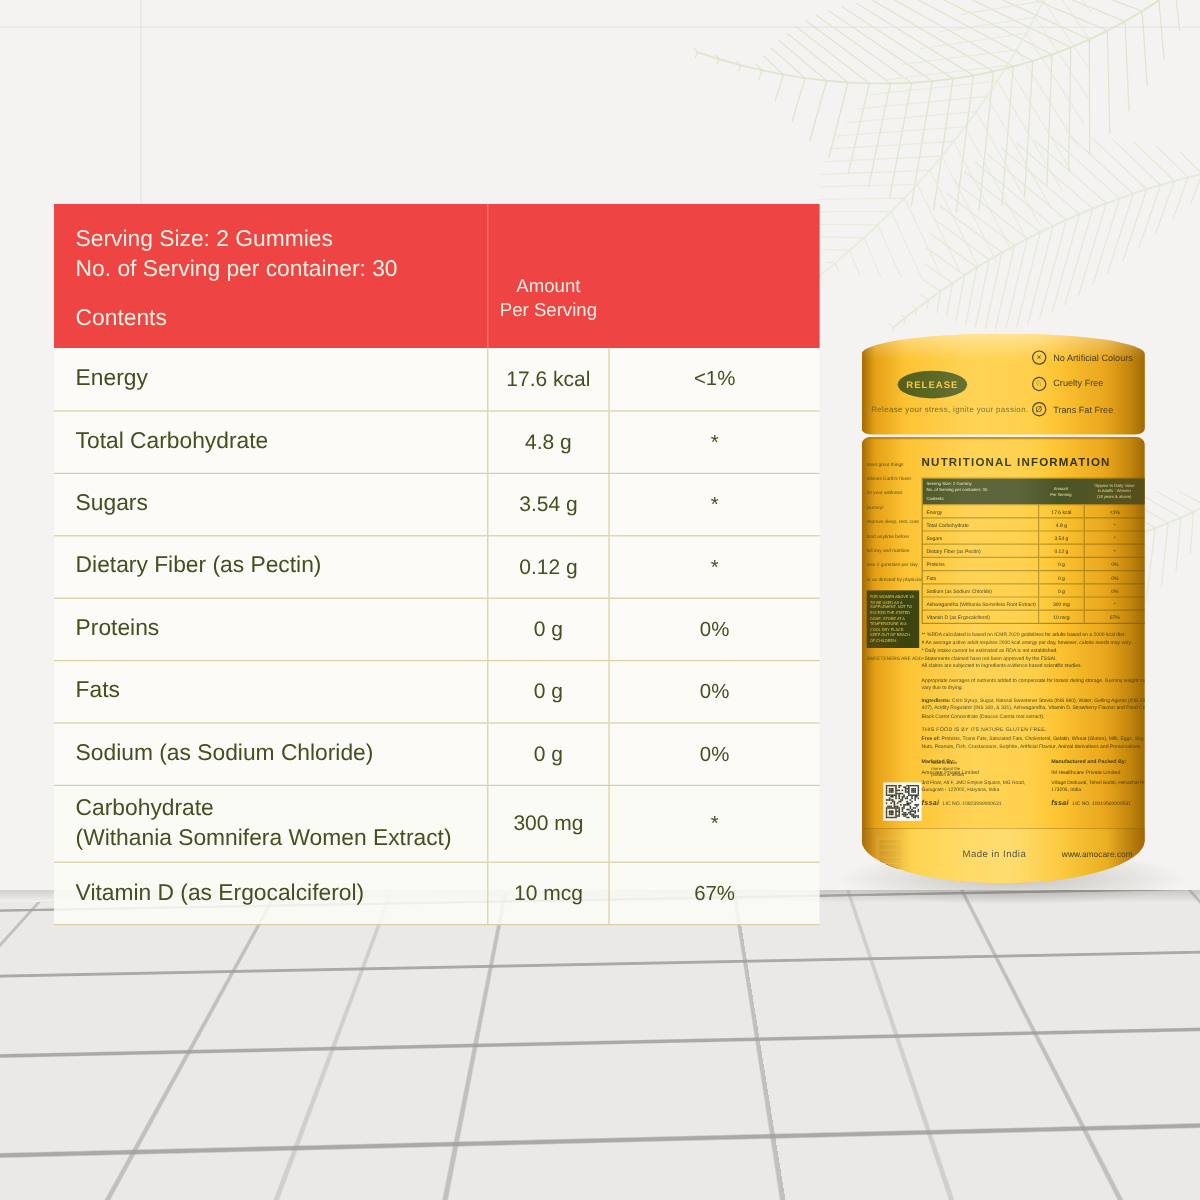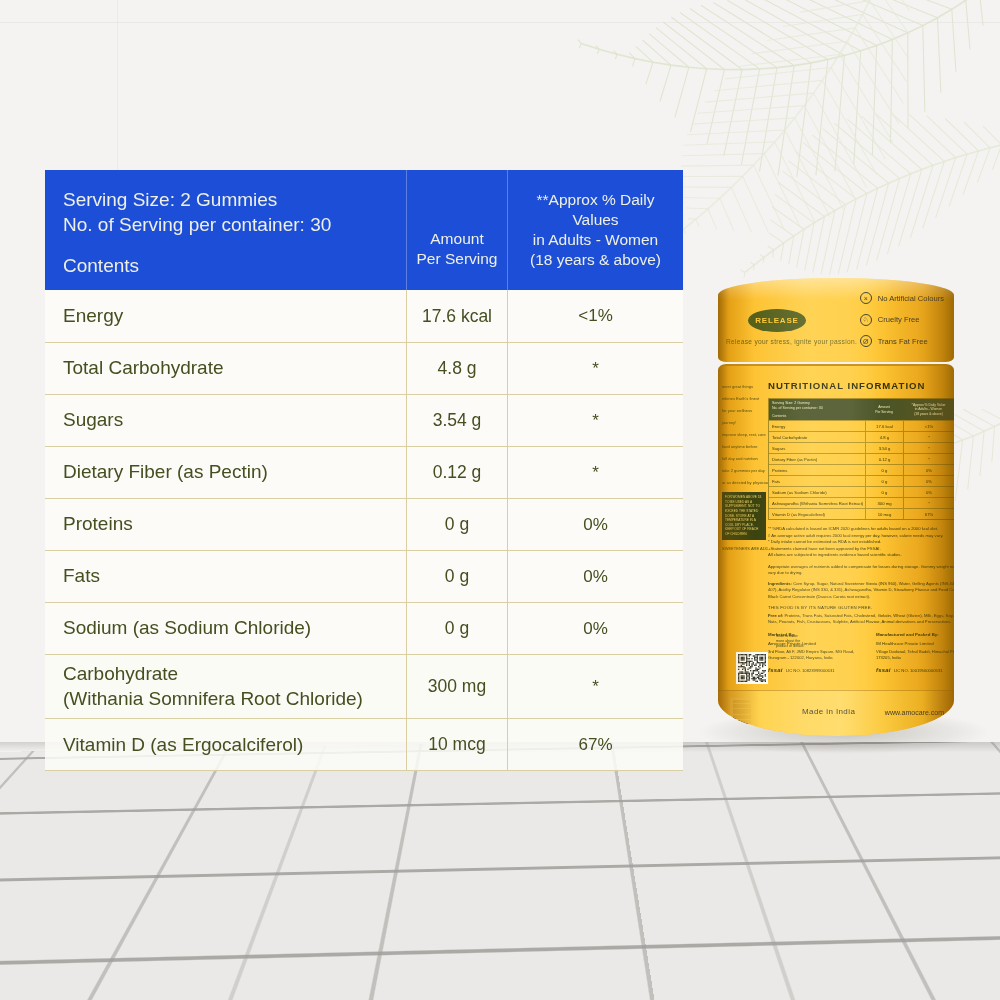--- a/index.html
+++ b/index.html
@@ -22,21 +22,21 @@
       repeating-linear-gradient(0deg, rgba(160,158,154,.85) 0 3px, transparent 3px 74px),
       repeating-linear-gradient(90deg, rgba(160,158,154,.55) 0 3px, transparent 3px 190px),
       repeating-linear-gradient(90deg, transparent 0 95px, rgba(160,158,154,.35) 95px 98px, transparent 98px 380px),
       radial-gradient(circle at 30% 40%, rgba(150,148,144,.25) 0 40px, transparent 90px);
   }
   .floor-edge { position:absolute; left:0; right:0; top:742px; height:10px;
     background:linear-gradient(180deg, rgba(120,118,114,.28), rgba(120,118,114,0)); }
 
   
   .panel { position:absolute; left:45px; top:170px; width:638px; z-index:4; }
-  .panel-header { display:grid; grid-template-columns:361px 101px 176px; background:#1d4ed8;
+  .panel-header { display:grid; grid-template-columns:361px 101px 176px; background:#ef4444;
     color:#eef0e2; height:120px; }
   .ph-c1 { display:flex; flex-direction:column; padding:17px 6px 13px 18px; }
   .ph-serving { font-size:19px; line-height:1.32; }
   .ph-contents { margin-top:auto; font-size:19px; }
   .ph-c2, .ph-c3 { display:flex; align-items:center; justify-content:center; text-align:center;
     font-size:15.5px; line-height:1.3; border-left:1px solid rgba(255,255,255,.28); padding:4px; }
   .ph-c2 { padding-top:42px; }
   .pre { white-space:pre-line; }
   .panel-body { border-bottom:1px solid #d9cfa3; }
   .nrow { display:grid; grid-template-columns:361px 101px 176px; min-height:52px;
@@ -334,23 +334,20 @@
 
 <div class="panel">
   <div class="panel-header">
     <div class="ph-c1">
       <div class="ph-serving">Serving Size: 2 Gummies</div>
       <div class="ph-serving">No. of Serving per container: 30</div>
       <div class="ph-contents">Contents</div>
     </div>
     <div class="ph-c2 pre">Amount
 Per Serving</div>
-    <div class="ph-c3 pre">**Approx % Daily Values
-in Adults - Women
-(18 years &amp; above)</div>
   </div>
   <div class="panel-body">
       <div class="nrow">
         <div class="ncell lab">
           <span>Energy</span>
         </div>
         <div class="ncell amt">17.6 kcal</div>
         <div class="ncell dv">&lt;1%</div>
       </div>
       <div class="nrow">
@@ -391,21 +388,21 @@
       <div class="nrow">
         <div class="ncell lab">
           <span>Sodium (as Sodium Chloride)</span>
         </div>
         <div class="ncell amt">0 g</div>
         <div class="ncell dv">0%</div>
       </div>
       <div class="nrow">
         <div class="ncell lab">
           <span>Carbohydrate</span>
-          <span>(Withania Somnifera Root Chloride)</span>
+          <span>(Withania Somnifera Women Extract)</span>
         </div>
         <div class="ncell amt">300 mg</div>
         <div class="ncell dv">*</div>
       </div>
       <div class="nrow">
         <div class="ncell lab">
           <span>Vitamin D (as Ergocalciferol)</span>
         </div>
         <div class="ncell amt">10 mcg</div>
         <div class="ncell dv">67%</div>

